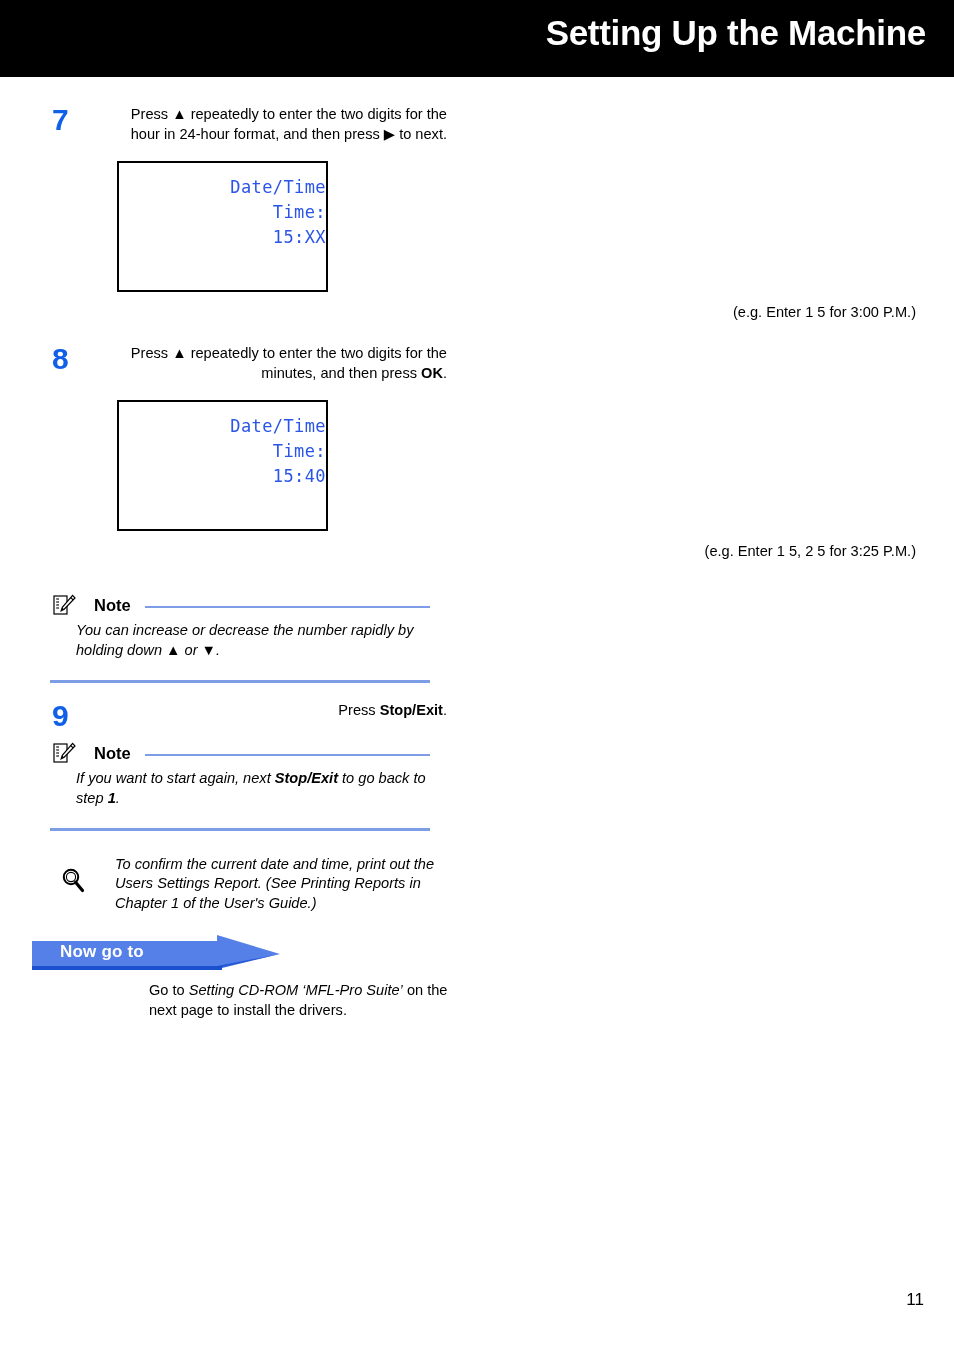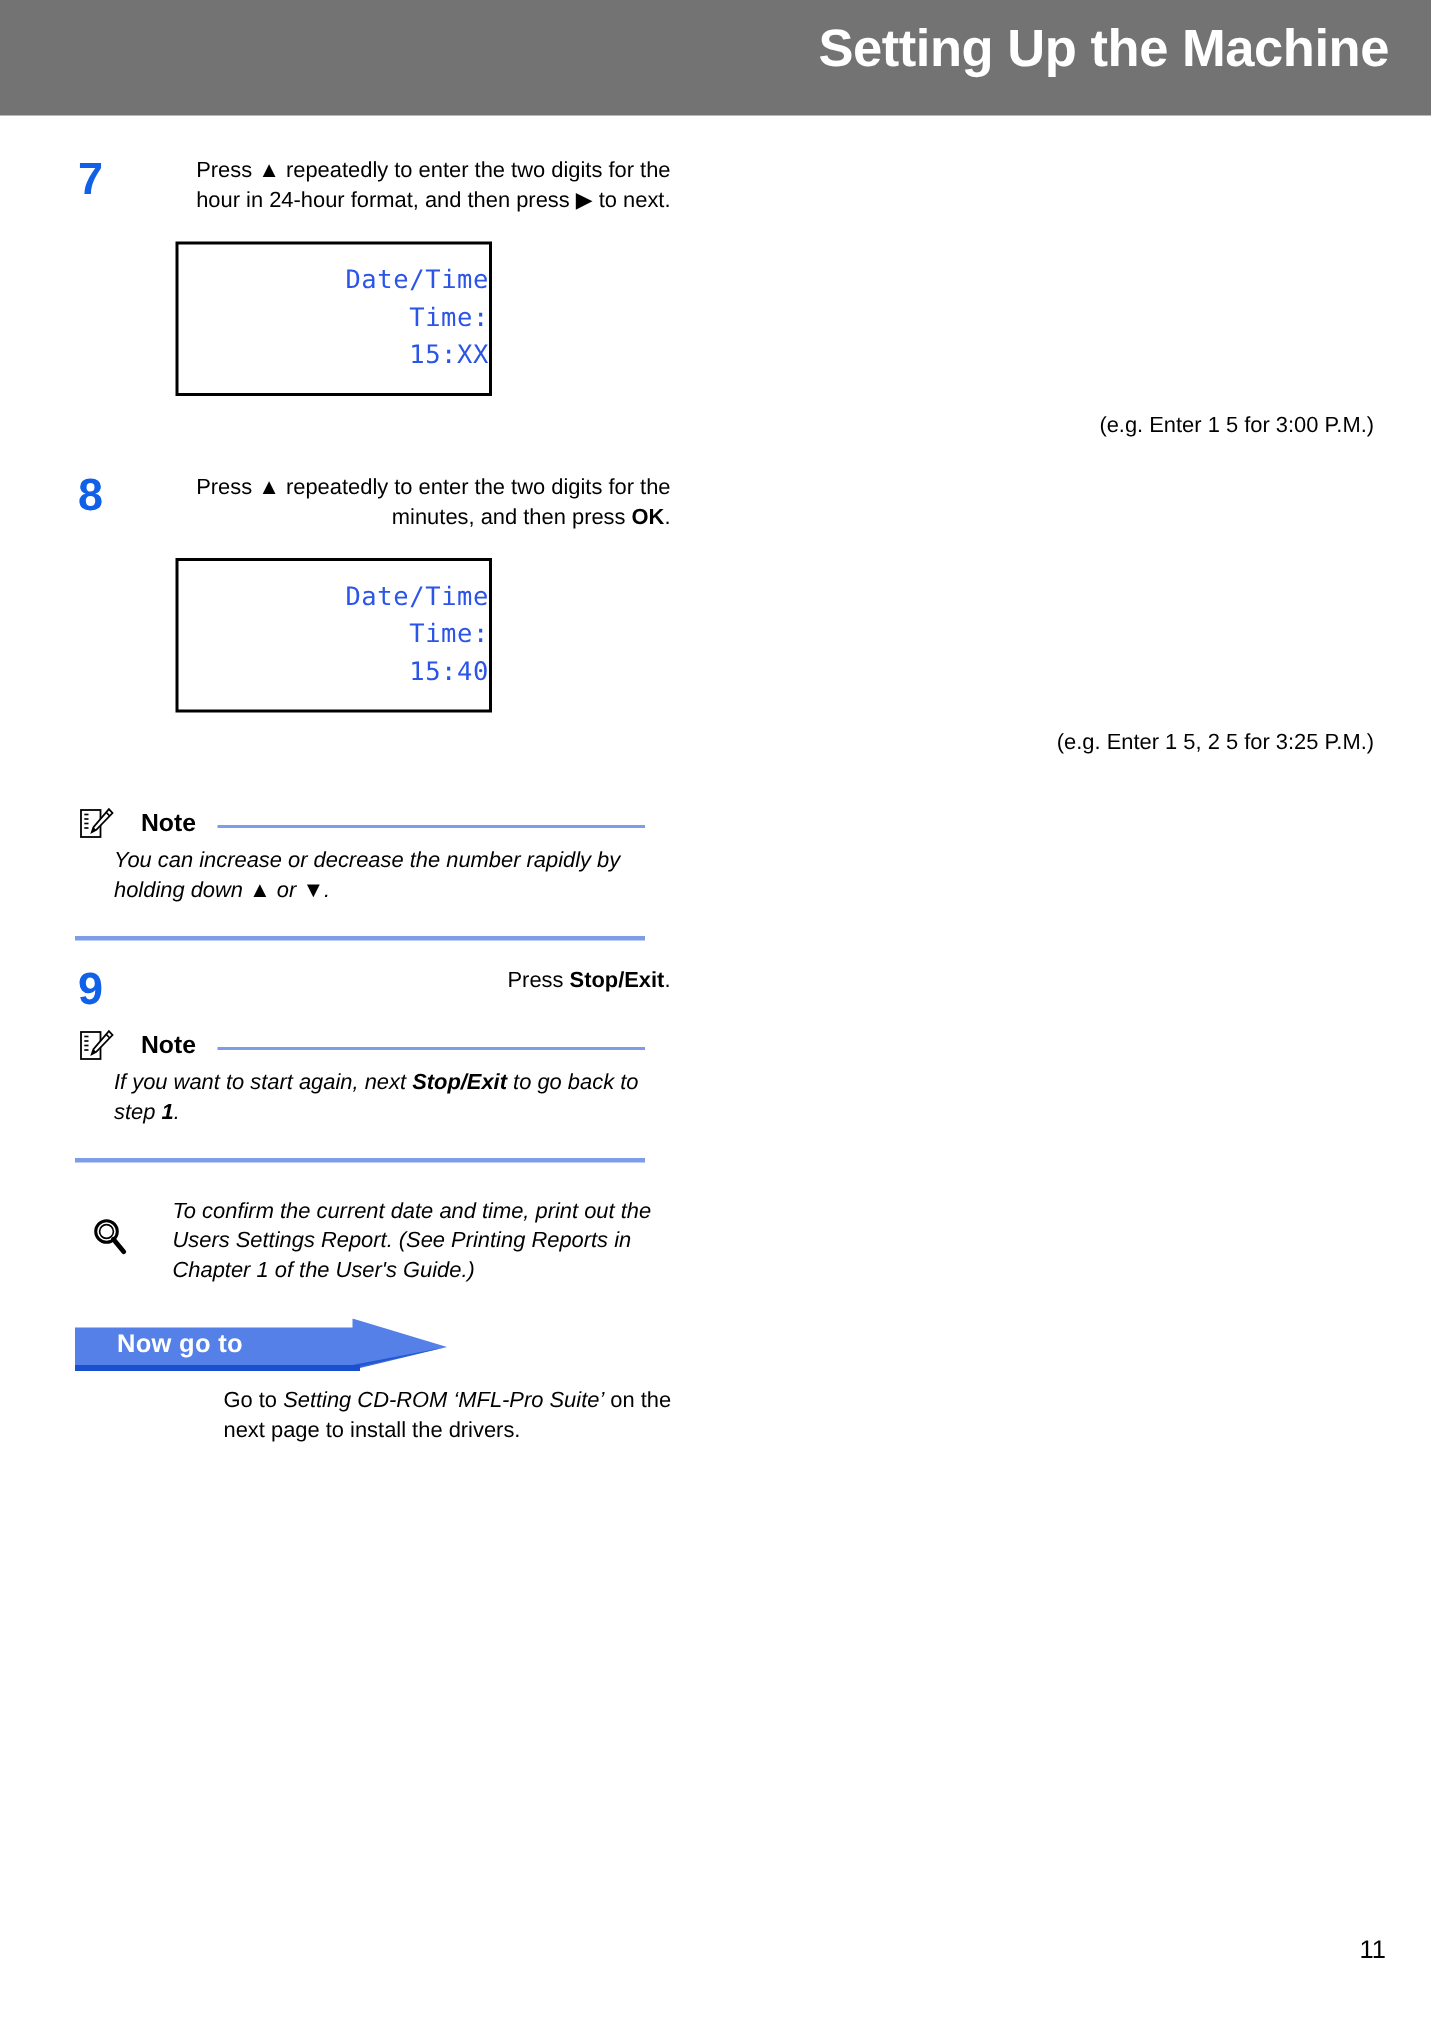--- a/index.html
+++ b/index.html
@@ -16,21 +16,21 @@
     overflow: hidden;
   }
 
   
   .header-banner {
     position: absolute;
     left: 0;
     top: 0;
     width: 954px;
     height: 77px;
-    background: #737373;
+    background: #000000;
   }
   .header-title {
     position: absolute;
     right: 28px;
     top: 13px;
     font-size: 35px;
     font-weight: bold;
     color: #ffffff;
     letter-spacing: -0.3px;
     white-space: nowrap;
@@ -69,21 +69,21 @@
     line-height: 19.6px;
     color: #000;
     max-width: 330px;
   }
   .step-text b { font-weight: bold; }
 
   
   .lcd {
     margin-top: 17px;
     width: 211px;
-    height: 103px;
+    height: 131px;
     border: 2px solid #000000;
     background: #ffffff;
     box-sizing: border-box;
     padding: 12px 0 0 14px;
   }
   .lcd-line {
     font-family: "DejaVu Sans Mono", "Liberation Mono", monospace;
     font-size: 17px;
     line-height: 25px;
     color: #2b55e8;
@@ -163,21 +163,21 @@
     margin-left: 65px;
     font-size: 14.6px;
     line-height: 19.5px;
     font-style: italic;
     max-width: 330px;
   }
 
   
   .nowgoto {
     position: relative;
-    margin-left: 50px;
+    margin-left: 32px;
     width: 400px;
     height: 38px;
   }
   .nowgoto-shape {
     position: absolute;
     left: 0;
     top: 0;
     width: 250px;
     height: 38px;
   }

